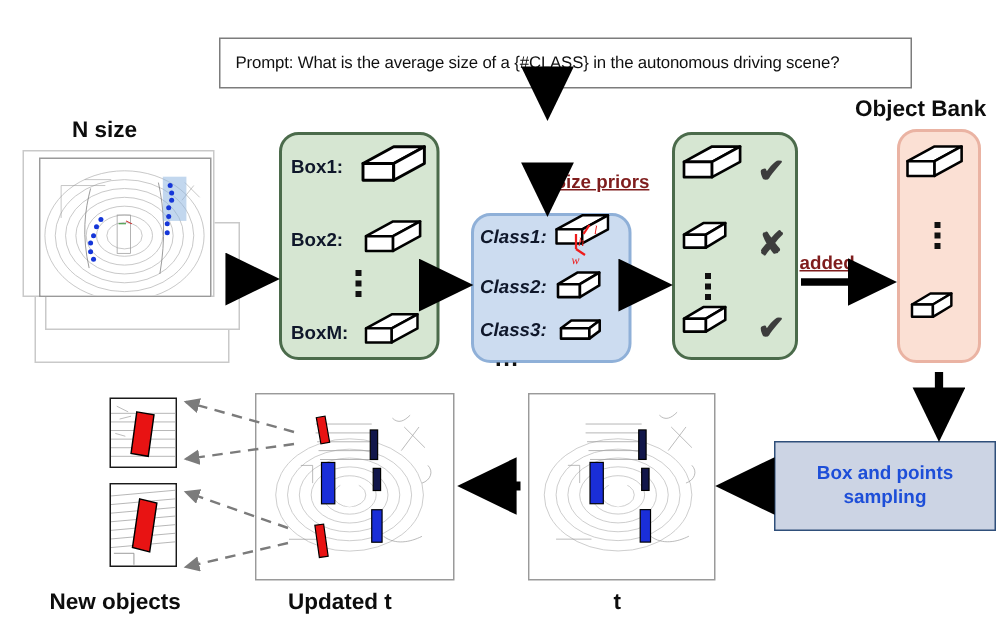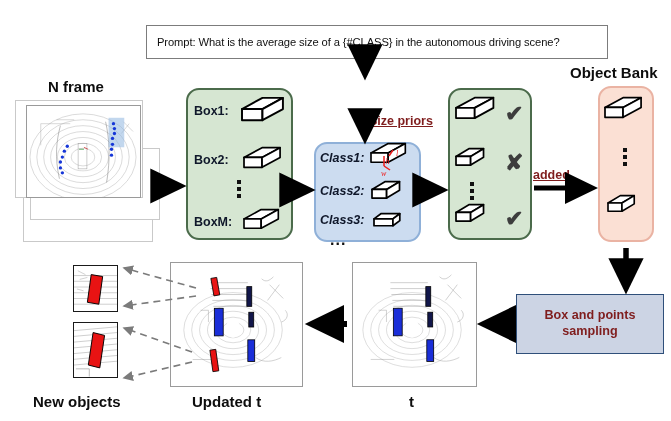--- a/index.html
+++ b/index.html
@@ -151,21 +151,21 @@
     width: 148px; height: 60px;
     background: #ccd4e4;
     border: 1.6px solid #2f4f7a;
     display: flex; align-items: center; justify-content: center;
     text-align: center;
   }
   #sampling-box .txt {
     font-size: 12.6px;
     font-weight: 600;
     line-height: 1.25;
-    color: #7f1d1d;
+    color: #1d4ed8;
   }
 
   
   .scene-frame {
     position: absolute;
     background: #ffffff;
     border: 1px solid #9a9a9a;
     overflow: hidden;
   }
   .stack-sheet {
@@ -252,21 +252,21 @@
 
   <div class="small-label" style="left:533px; top:168px; font-size:12.5px;">added</div>
 
   <div id="sampling-box">
     <div class="txt">
       <span>Box and points</span><br>
       <span>sampling</span>
     </div>
   </div>
 
-  <div class="caption" style="left:48px; top:78px;">N frame</div>
+  <div class="caption" style="left:48px; top:78px;">N size</div>
 
   <div class="stack-sheet" style="left:23px; top:170px; width:130px; height:72px;"></div>
   <div class="stack-sheet" style="left:30px; top:148px; width:130px; height:72px;"></div>
   <div class="stack-sheet" style="left:15px; top:100px; width:128px; height:98px;"></div>
 
   <div class="scene-frame" style="left:26px; top:105px; width:115px; height:93px;">
     <svg class="pc" viewBox="0 0 115 93" preserveAspectRatio="none">
       <rect width="115" height="93" fill="#ffffff"></rect>
       <g stroke="#a8a8a8" stroke-width="0.5" fill="none" opacity="0.85">
         <ellipse cx="57" cy="52" rx="12" ry="9"></ellipse>

